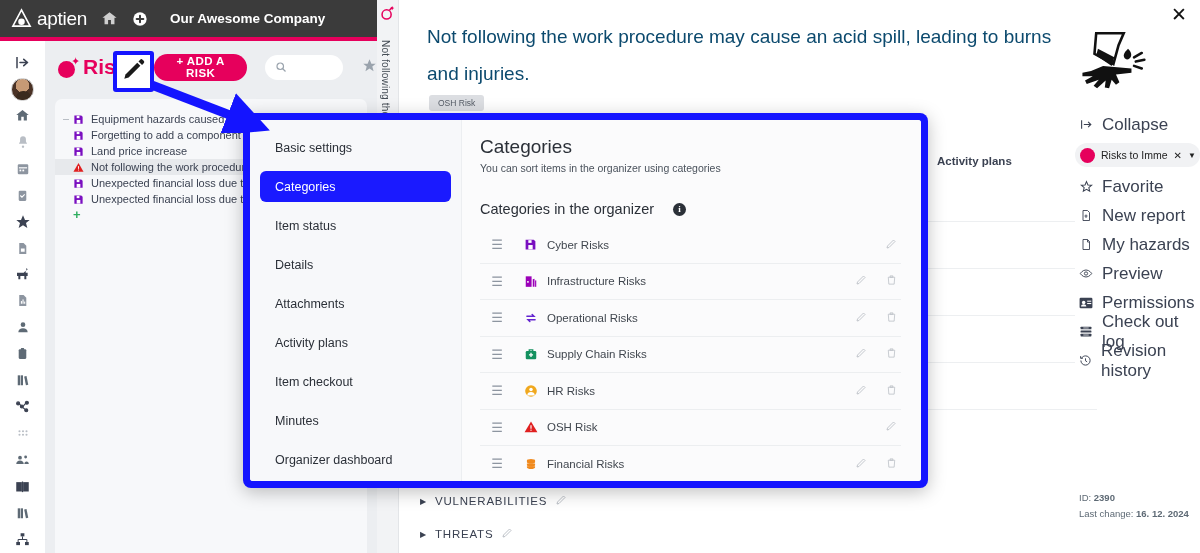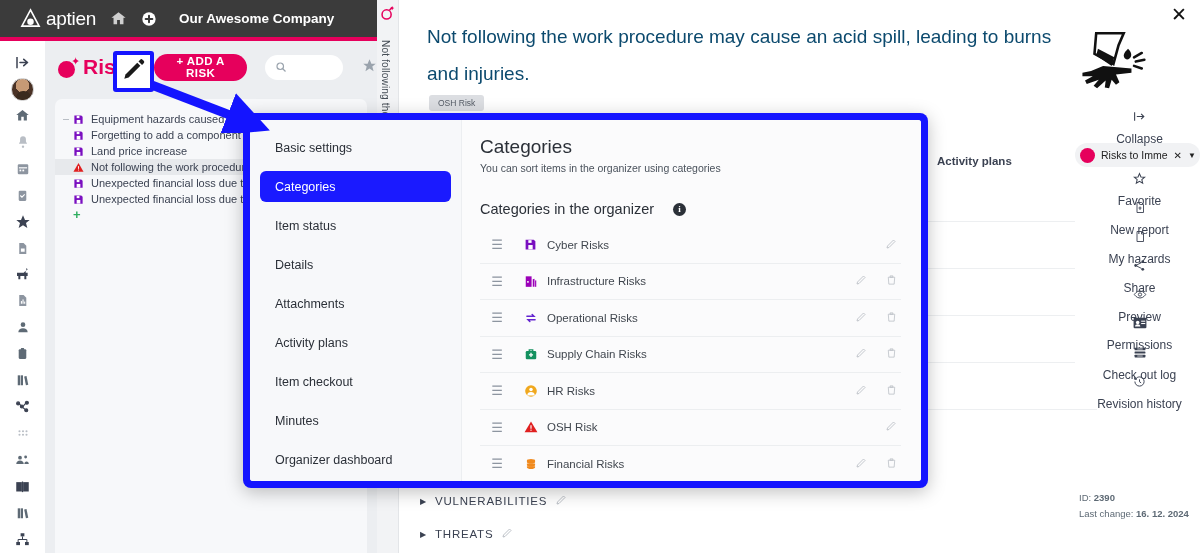--- a/index.html
+++ b/index.html
@@ -8,21 +8,21 @@
     font-family: "Liberation Sans", sans-serif;
     background: #ffffff;
     color: #3b4252;
     -webkit-font-smoothing: antialiased;
   }
   #root { position: relative; width: 1200px; height: 553px; overflow: hidden; background: #fff; }
 
   
   .topbar {
     position: absolute; left: 0; top: 0; width: 377px; height: 37px;
-    background: #3b3b3b; display: flex; align-items: center; padding-left: 19px;
+    background: #3b3b3b; display: flex; align-items: center; padding-left: 10px;
     z-index: 14;
   }
   .brand { display: flex; align-items: center; gap: 4px; color: #fff; }
   .brand-logo { width: 23px; height: 23px; position: relative; }
   .brand-name { font-size: 19px; letter-spacing: -0.3px; color: #fff; font-weight: 400; }
   .tb-icon { margin-left: 14px; color: #cfcfcf; display: flex; align-items: center; }
   .tb-company { margin-left: 22px; color: #fff; font-size: 13.5px; font-weight: 600; }
   .pinkline { position: absolute; left: 0; top: 37px; width: 377px; height: 4px; background: #e6005c; z-index: 14; }
 
   
@@ -106,21 +106,21 @@
   .fr-and { position: absolute; left: -74px; top: 16px; font-size: 11.5px; color: #3b4252; }
 
   .section-row { position: absolute; font-size: 11.5px; letter-spacing: 0.8px; color: #3b4252; display: flex; align-items: center; gap: 8px; }
   .tri { font-size: 8px; color: #3b4252; }
   .pen-gray { color: #b4bac1; }
 
   
   .rsb {
     position: absolute; right: 0; top: 110px; width: 125px; z-index: 9; background: #fff;
   }
-  .rsb-item { display: flex; align-items: center; gap: 9px; height: 29px; font-size: 12px; color: #3b4252; padding-left: 4px; flex-direction: column; }
+  .rsb-item { display: flex; align-items: center; gap: 9px; height: 29px; font-size: 17px; color: #3b4252; padding-left: 4px; }
   .rsb-item.dim { color: #c2c7cd; }
   .rsb-icon { width: 14px; display: flex; justify-content: center; color: #3b4252; }
   .rsb-item.dim .rsb-icon { color: #c9ced3; }
   .rsb-pill {
     display: flex; align-items: center; gap: 6px; background: #f1f2f4; border-radius: 14px;
     height: 24px; padding: 0 7px 0 5px; margin: 4px 0 5px 0; font-size: 10.5px; color: #222; white-space: nowrap;
   }
   .rsb-dot { width: 15px; height: 15px; border-radius: 50%; background: #e6005c; flex: none; }
   .rsb-meta { position: absolute; right: 0; width: 125px; font-size: 9.5px; color: #5e6a75; padding-left: 4px; }
 
@@ -561,31 +561,20 @@
       <span class="rsb-icon">
         <svg width="12" height="13" viewBox="0 0 24 24" fill="none" stroke="#3b4252" stroke-width="1.8">
             <path d="M6 2h9l4 4v16H6z"></path>
             <path d="M15 2v5h4"></path>
           </svg>
       </span>
       <span>My hazards</span>
     </div>
     <div class="rsb-item">
       <span class="rsb-icon">
-        <svg width="13" height="13" viewBox="0 0 24 24" fill="#3b4252">
-            <circle cx="18" cy="5" r="2.6"></circle>
-            <circle cx="18" cy="19" r="2.6"></circle>
-            <circle cx="5" cy="12" r="2.6"></circle>
-            <path d="M7.3 10.8l8.4-4.2M7.3 13.2l8.4 4.2" stroke="#3b4252" stroke-width="1.7"></path>
-          </svg>
-      </span>
-      <span>Share</span>
-    </div>
-    <div class="rsb-item">
-      <span class="rsb-icon">
         <svg width="14" height="13" viewBox="0 0 24 24" fill="none" stroke="#3b4252" stroke-width="1.7">
             <path d="M1.5 12S5.5 5.5 12 5.5 22.5 12 22.5 12 18.5 18.5 12 18.5 1.5 12 1.5 12z"></path>
             <circle cx="12" cy="12" r="3"></circle>
           </svg>
       </span>
       <span>Preview</span>
     </div>
     <div class="rsb-item">
       <span class="rsb-icon">
         <svg width="14" height="12" viewBox="0 0 24 20" fill="#3b4252">

